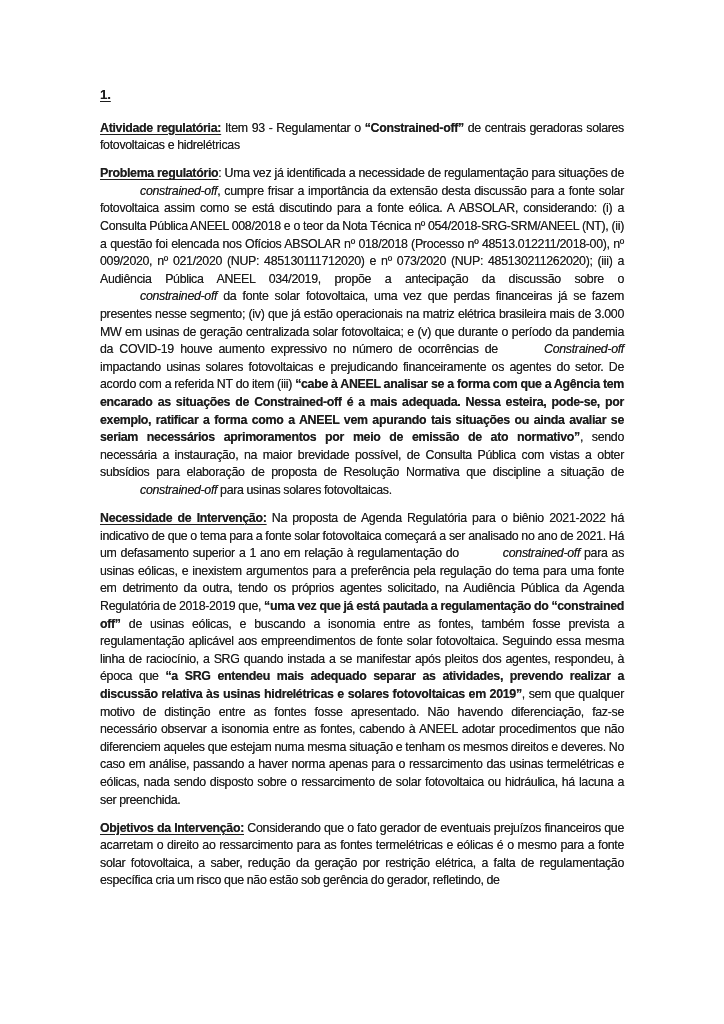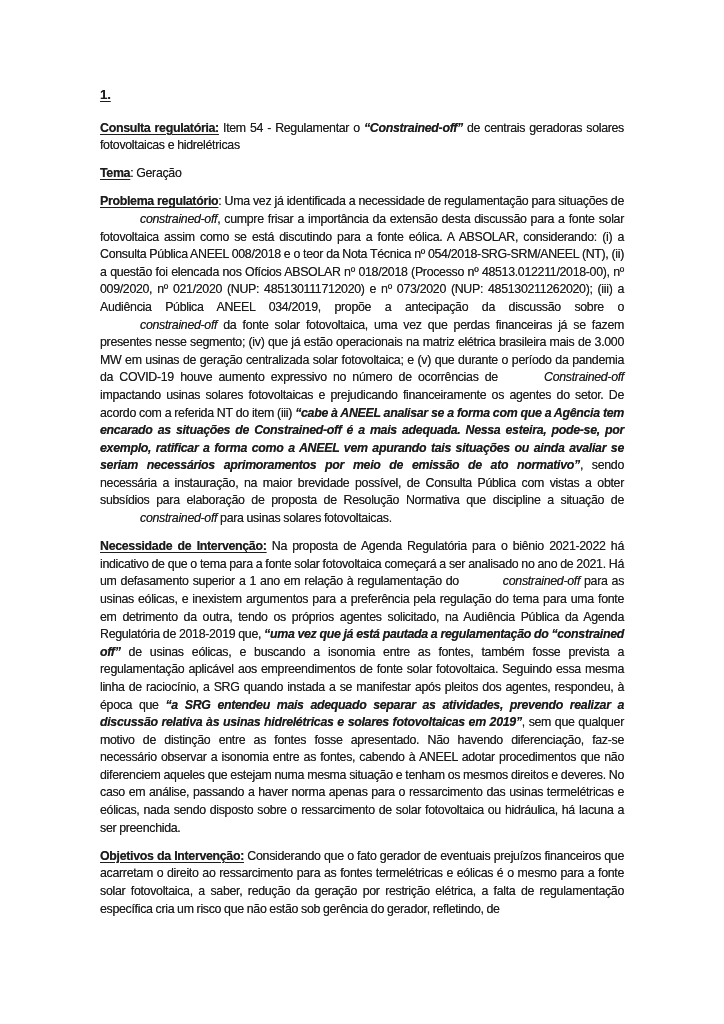--- a/index.html
+++ b/index.html
@@ -38,27 +38,26 @@
     text-align: justify;
   }
   .run-label {
     font-weight: bold;
     text-decoration: underline;
     text-underline-offset: 2px;
     text-decoration-thickness: 1.4px;
   }
   .run-r { font-style: normal; font-weight: normal; }
   .run-i { font-style: italic; margin-left: 40px; }
-  .run-bi { font-style: italic; font-weight: bold; }
+  .run-bi { font-weight: bold; }
 </style>
 </head>
 <body>
 
 <main class="page" style="background: rgb(255, 255, 255); color: rgb(29, 29, 29);">
   <h1 class="title">1.</h1>
   <section class="paragraphs">
-      <p class="para"><span class="run-label">Consulta regulatória:</span><span class="run-r"> Item 54 - Regulamentar o </span><span class="run-bi">“Constrained-off”</span><span class="run-r"> de centrais geradoras solares fotovoltaicas e hidrelétricas</span></p>
-      <p class="para"><span class="run-label">Tema</span><span class="run-r">: Geração</span></p>
+      <p class="para"><span class="run-label">Atividade regulatória:</span><span class="run-r"> Item 93 - Regulamentar o </span><span class="run-bi">“Constrained-off”</span><span class="run-r"> de centrais geradoras solares fotovoltaicas e hidrelétricas</span></p>
       <p class="para"><span class="run-label">Problema regulatório</span><span class="run-r">: Uma vez já identificada a necessidade de regulamentação para situações de </span><span class="run-i">constrained-off</span><span class="run-r">, cumpre frisar a importância da extensão desta discussão para a fonte solar fotovoltaica assim como se está discutindo para a fonte eólica. A ABSOLAR, considerando: (i) a Consulta Pública ANEEL 008/2018 e o teor da Nota Técnica nº 054/2018-SRG-SRM/ANEEL (NT), (ii) a questão foi elencada nos Ofícios ABSOLAR nº 018/2018 (Processo nº 48513.012211/2018-00), nº 009/2020, nº 021/2020 (NUP: 485130111712020) e nº 073/2020 (NUP: 485130211262020); (iii) a Audiência Pública ANEEL 034/2019, propõe a antecipação da discussão sobre o </span><span class="run-i">constrained-off</span><span class="run-r"> da fonte solar fotovoltaica, uma vez que perdas financeiras já se fazem presentes nesse segmento; (iv) que já estão operacionais na matriz elétrica brasileira mais de 3.000 MW em usinas de geração centralizada solar fotovoltaica; e (v) que durante o período da pandemia da COVID-19 houve aumento expressivo no número de ocorrências de </span><span class="run-i">Constrained-off</span><span class="run-r"> impactando usinas solares fotovoltaicas e prejudicando financeiramente os agentes do setor. De acordo com a referida NT do item (iii) </span><span class="run-bi">“cabe à ANEEL analisar se a forma com que a Agência tem encarado as situações de Constrained-off é a mais adequada. Nessa esteira, pode-se, por exemplo, ratificar a forma como a ANEEL vem apurando tais situações ou ainda avaliar se seriam necessários aprimoramentos por meio de emissão de ato normativo”</span><span class="run-r">, sendo necessária a instauração, na maior brevidade possível, de Consulta Pública com vistas a obter subsídios para elaboração de proposta de Resolução Normativa que discipline a situação de </span><span class="run-i">constrained-off</span><span class="run-r"> para usinas solares fotovoltaicas.</span></p>
       <p class="para"><span class="run-label">Necessidade de Intervenção:</span><span class="run-r"> Na proposta de Agenda Regulatória para o biênio 2021-2022 há indicativo de que o tema para a fonte solar fotovoltaica começará a ser analisado no ano de 2021. Há um defasamento superior a 1 ano em relação à regulamentação do </span><span class="run-i">constrained-off</span><span class="run-r"> para as usinas eólicas, e inexistem argumentos para a preferência pela regulação do tema para uma fonte em detrimento da outra, tendo os próprios agentes solicitado, na Audiência Pública da Agenda Regulatória de 2018-2019 que, </span><span class="run-bi">“uma vez que já está pautada a regulamentação do “constrained off”</span><span class="run-r"> de usinas eólicas, e buscando a isonomia entre as fontes, também fosse prevista a regulamentação aplicável aos empreendimentos de fonte solar fotovoltaica. Seguindo essa mesma linha de raciocínio, a SRG quando instada a se manifestar após pleitos dos agentes, respondeu, à época que </span><span class="run-bi">“a SRG entendeu mais adequado separar as atividades, prevendo realizar a discussão relativa às usinas hidrelétricas e solares fotovoltaicas em 2019”</span><span class="run-r">, sem que qualquer motivo de distinção entre as fontes fosse apresentado. Não havendo diferenciação, faz-se necessário observar a isonomia entre as fontes, cabendo à ANEEL adotar procedimentos que não diferenciem aqueles que estejam numa mesma situação e tenham os mesmos direitos e deveres. No caso em análise, passando a haver norma apenas para o ressarcimento das usinas termelétricas e eólicas, nada sendo disposto sobre o ressarcimento de solar fotovoltaica ou hidráulica, há lacuna a ser preenchida.</span></p>
       <p class="para"><span class="run-label">Objetivos da Intervenção:</span><span class="run-r"> Considerando que o fato gerador de eventuais prejuízos financeiros que acarretam o direito ao ressarcimento para as fontes termelétricas e eólicas é o mesmo para a fonte solar fotovoltaica, a saber, redução da geração por restrição elétrica, a falta de regulamentação específica cria um risco que não estão sob gerência do gerador, refletindo, de</span></p>
     </section>
 </main>
 
 </body></html>

